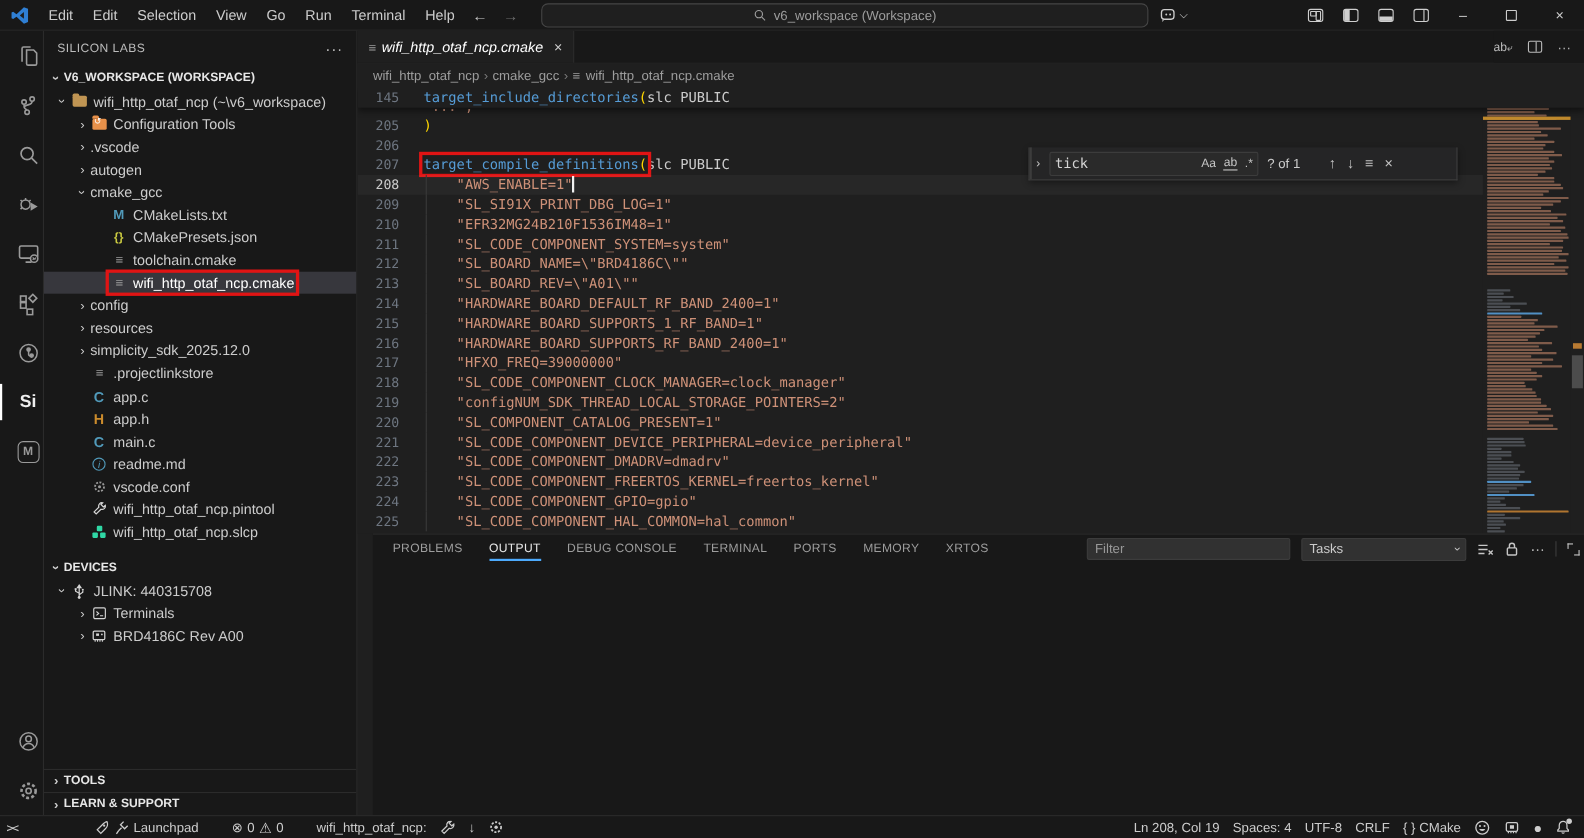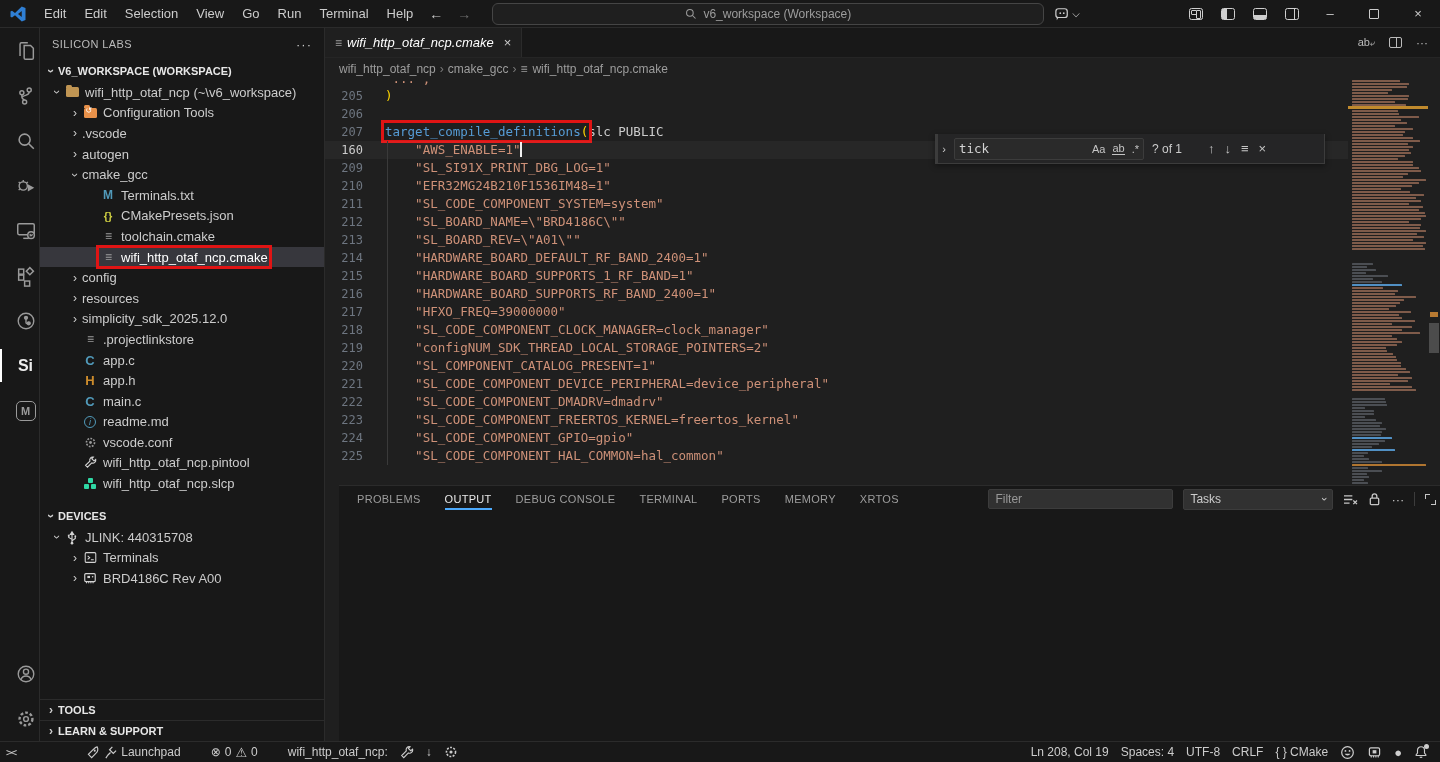--- a/index.html
+++ b/index.html
@@ -315,21 +315,21 @@
           <span style="display: inline-flex; align-items: center;">
             <span>cmake_gcc</span>
           </span>
         </div>
         <div class="titem" style="padding-left: 46px;">
           <span class="chev"></span>
           <span style="display: inline-flex; align-items: center;">
             <span class="ficon">
               <span class="ic-m">M</span>
             </span>
-            <span>Terminals.txt</span>
+            <span>CMakeLists.txt</span>
           </span>
         </div>
         <div class="titem" style="padding-left: 46px;">
           <span class="chev"></span>
           <span style="display: inline-flex; align-items: center;">
             <span class="ficon">
               <span class="ic-braces">{}</span>
             </span>
             <span>CMakePresets.json</span>
           </span>
@@ -524,39 +524,45 @@
     </div>
     <div id="breadcrumbs">
         <span>wifi_http_otaf_ncp</span>
         <span class="sep">›</span>
         <span>cmake_gcc</span>
         <span class="sep">›</span>
         <span class="ic-cmake" style="margin-right: 2px;">≡</span>
         <span>wifi_http_otaf_ncp.cmake</span>
       </div>
     <div id="codearea">
+      <div id="sticky">
+          <div class="cl">
+            <span class="ln">145</span>
+            <span class="ct"><span><span class="tok-fn">target_include_directories</span><span class="tok-gold">(</span></span><span class="tok-plain">slc PUBLIC</span></span>
+          </div>
+        </div>
       <div id="fold-sliver" class="cl">
         <span class="ln"></span>
           <span class="ct tok-str">"...",</span>
       </div>
       <div id="codelines">
           <div class="cl">
             <span class="ln">205</span>
             <span class="ct"><span class="tok-gold">)</span></span>
           </div>
           <div class="cl">
             <span class="ln">206</span>
             <span class="ct"></span>
           </div>
           <div class="cl">
             <span class="ln">207</span>
             <span class="ct"><span class="boxed-code"><span class="tok-fn">target_compile_definitions</span><span class="tok-gold">(</span></span><span class="tok-plain">slc PUBLIC</span></span>
           </div>
           <div class="cl current">
-            <span class="ln">160</span>
+            <span class="ln">208</span>
             <span class="ct"><span class="guide"></span><span>    </span><span class="tok-str">"AWS_ENABLE=1"</span><span class="cursor-bar"></span></span>
           </div>
           <div class="cl">
             <span class="ln">209</span>
             <span class="ct"><span class="guide"></span><span>    </span><span class="tok-str">"SL_SI91X_PRINT_DBG_LOG=1"</span></span>
           </div>
           <div class="cl">
             <span class="ln">210</span>
             <span class="ct"><span class="guide"></span><span>    </span><span class="tok-str">"EFR32MG24B210F1536IM48=1"</span></span>
           </div>

